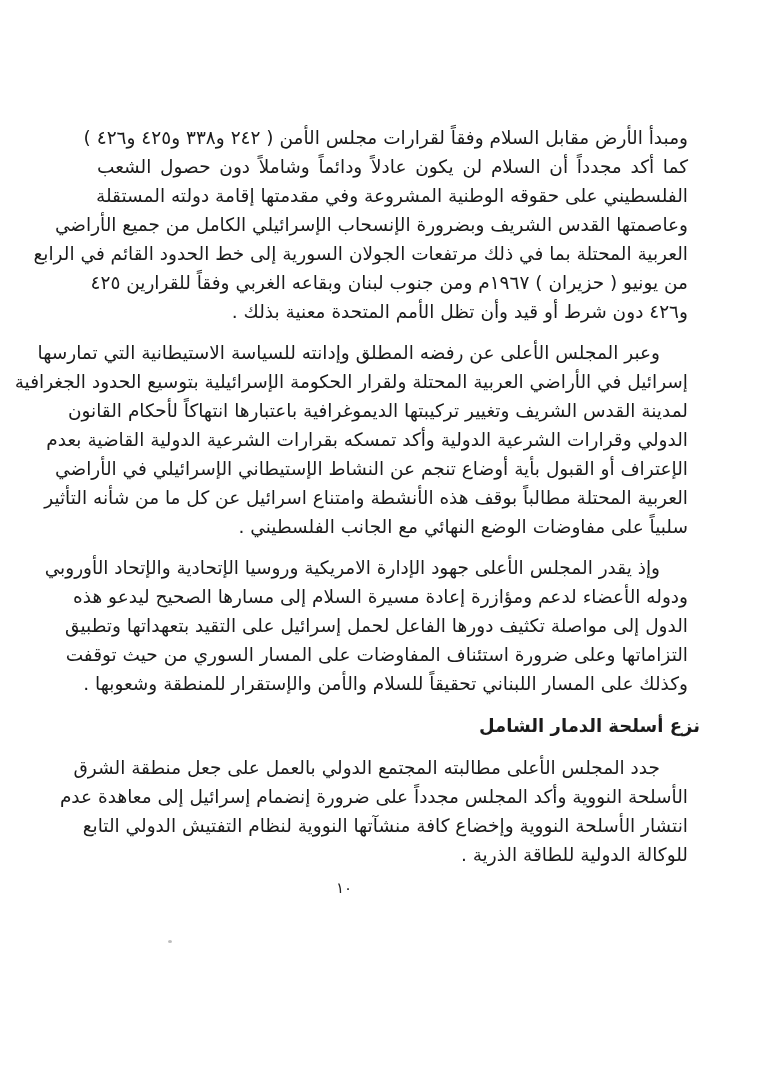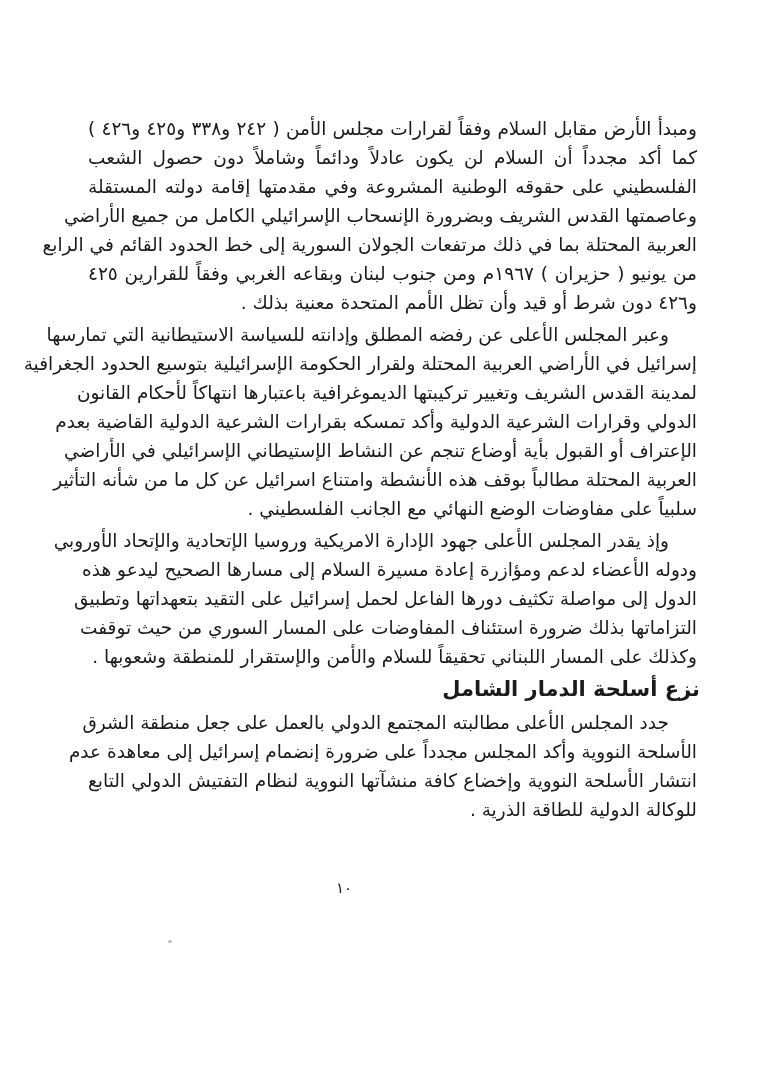--- a/index.html
+++ b/index.html
@@ -18,41 +18,41 @@
     direction: rtl;
   }
   .text-column {
     position: absolute;
     top: 111px;
     right: 68px;
     width: 615px;
     direction: rtl;
     overflow: visible;
   }
-  .para { margin: 3px; padding: 0; }
+  .para { margin: 12px; padding: 0; }
   .line {
     height: 29px;
     line-height: 29px;
     font-size: 18.5px;
     white-space: nowrap;
     text-align: justify;
     text-align-last: justify;
     letter-spacing: -0.2px;
   }
   .line.para-end {
     text-align: center;
     text-align-last: right;
   }
   .line.indented {
     text-indent: 28px; 
   }
   .heading-line {
     height: 31px;
     line-height: 31px;
-    font-size: 21px;
+    font-size: 18px;
     font-weight: bold;
     text-align: right;
     letter-spacing: 0;
   }
   .page-number {
     position: absolute;
     top: 877px;
     left: 324px;
     width: 40px;
     height: 22px;
@@ -92,21 +92,21 @@
         <div class="line">لمدينة القدس الشريف وتغيير تركيبتها الديموغرافية باعتبارها انتهاكاً لأحكام القانون</div>
         <div class="line">الدولي وقرارات الشرعية الدولية وأكد تمسكه بقرارات الشرعية الدولية القاضية بعدم</div>
         <div class="line">الإعتراف أو القبول بأية أوضاع تنجم عن النشاط الإستيطاني الإسرائيلي في الأراضي</div>
         <div class="line">العربية المحتلة مطالباً بوقف هذه الأنشطة وامتناع اسرائيل عن كل ما من شأنه التأثير</div>
         <div class="line para-end">سلبياً على مفاوضات الوضع النهائي مع الجانب الفلسطيني .</div>
       </div>
       <div class="para">
         <div class="line indented">وإذ يقدر المجلس الأعلى جهود الإدارة الامريكية وروسيا الإتحادية والإتحاد الأوروبي</div>
         <div class="line">ودوله الأعضاء لدعم ومؤازرة إعادة مسيرة السلام إلى مسارها الصحيح ليدعو هذه</div>
         <div class="line">الدول إلى مواصلة تكثيف دورها الفاعل لحمل إسرائيل على التقيد بتعهداتها وتطبيق</div>
-        <div class="line">التزاماتها بذلك ضرورة استئناف المفاوضات على المسار السوري من حيث توقفت</div>
+        <div class="line">التزاماتها وعلى ضرورة استئناف المفاوضات على المسار السوري من حيث توقفت</div>
         <div class="line para-end">وكذلك على المسار اللبناني تحقيقاً للسلام والأمن والإستقرار للمنطقة وشعوبها .</div>
       </div>
       <div class="heading-line">نزع أسلحة الدمار الشامل</div>
       <div class="para">
         <div class="line indented">جدد المجلس الأعلى مطالبته المجتمع الدولي بالعمل على جعل منطقة الشرق</div>
         <div class="line">الأسلحة النووية وأكد المجلس مجدداً على ضرورة إنضمام إسرائيل إلى معاهدة عدم</div>
         <div class="line">انتشار الأسلحة النووية وإخضاع كافة منشآتها النووية لنظام التفتيش الدولي التابع</div>
         <div class="line para-end">للوكالة الدولية للطاقة الذرية .</div>
       </div>
     </div>

